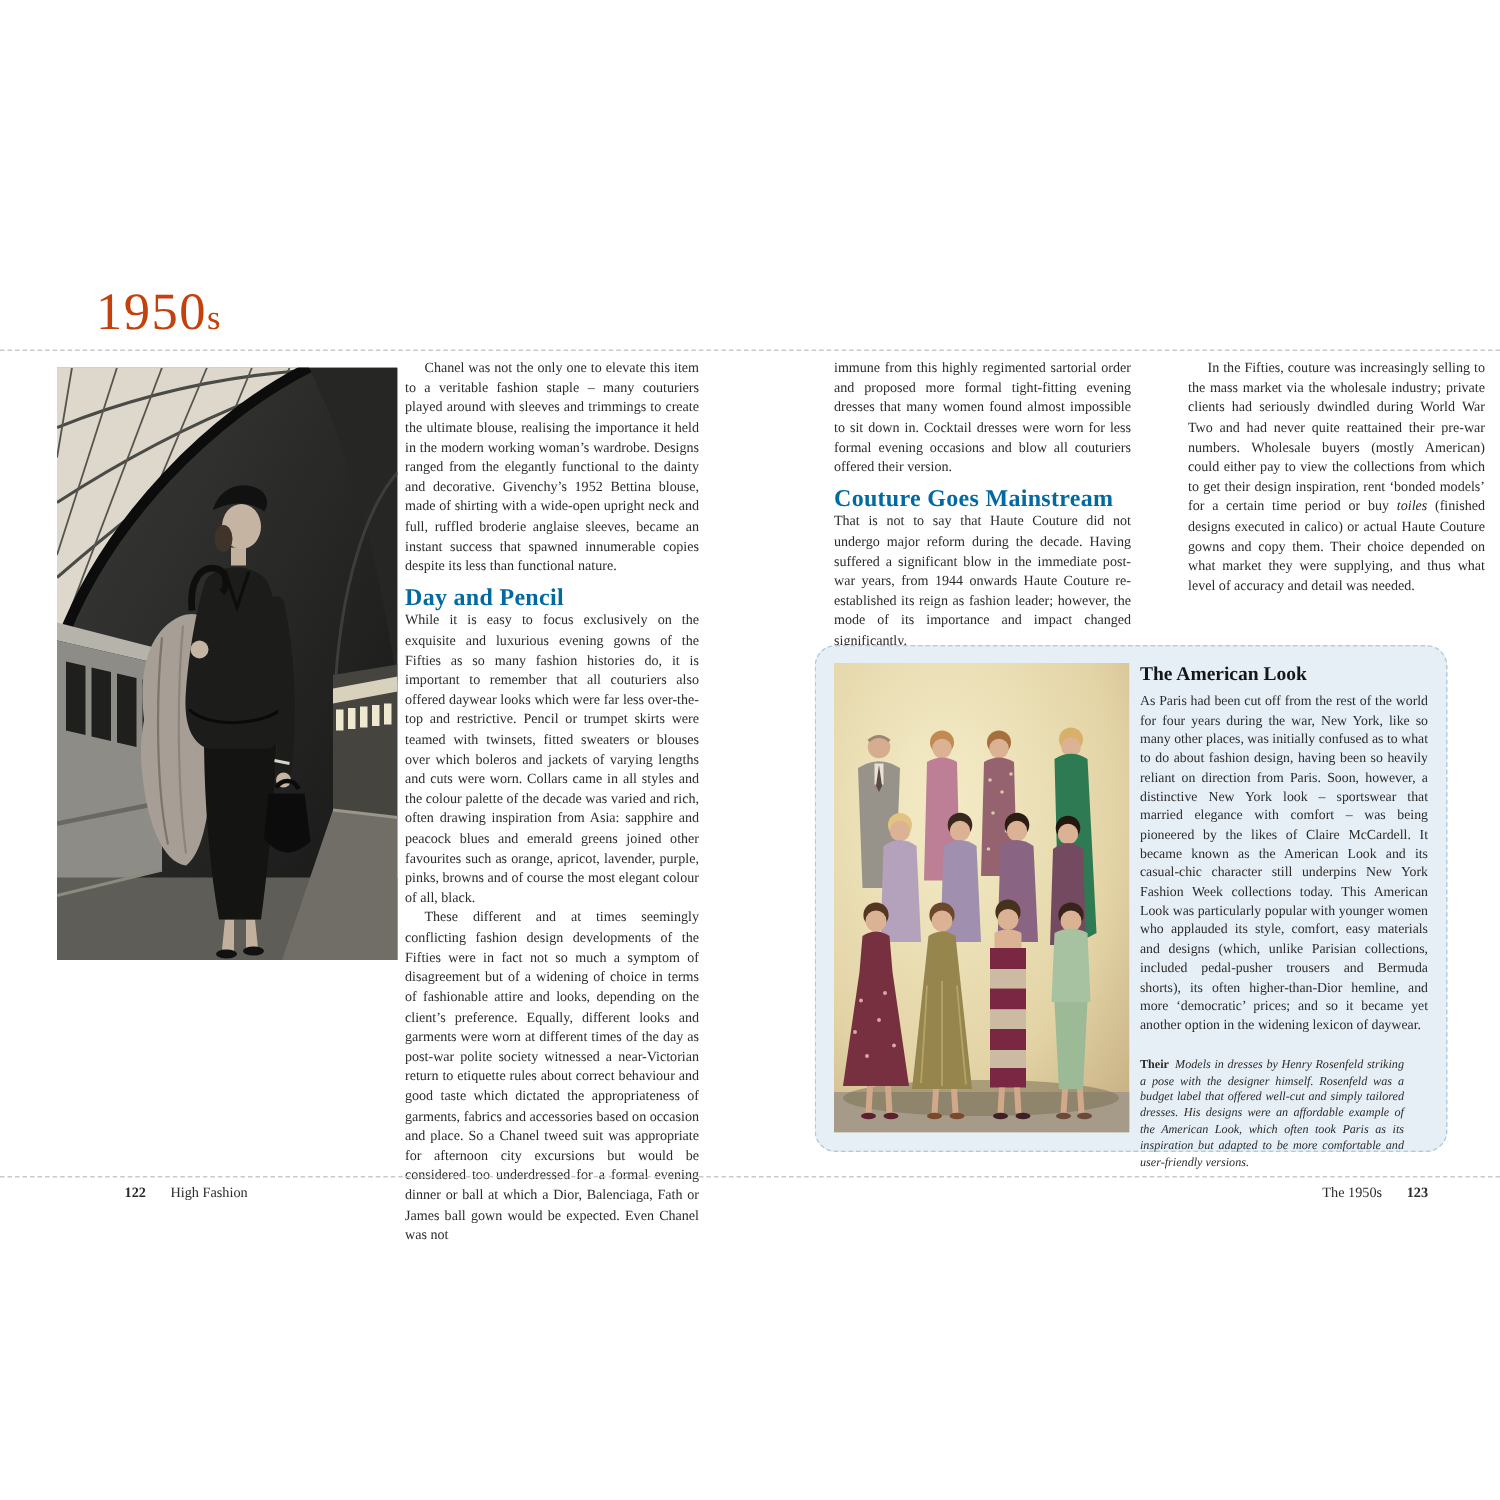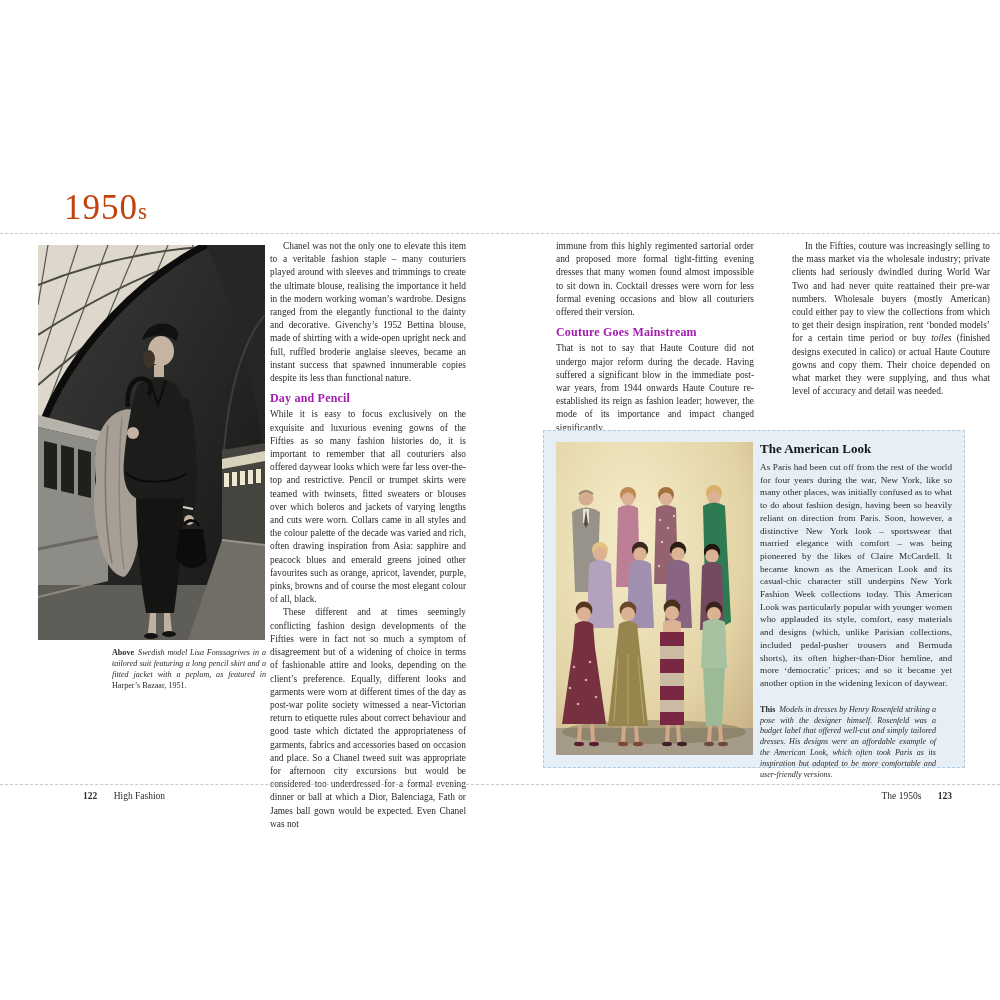--- a/index.html
+++ b/index.html
@@ -7,27 +7,27 @@
           font-family:"Liberation Serif","DejaVu Serif",serif;color:#2b2b2b;overflow:hidden;}
   .abs{position:absolute;}
   .rule{border-top:1px dashed #c9c9c9;height:0;}
   
   .decade{font-size:35px;color:#c2410c;letter-spacing:1px;line-height:1;}
   .decade .suffix{font-size:23px;}
   
   .bodycol{font-size:9.4px;line-height:13.2px;text-align:justify;}
   .bodycol p{margin:0;}
   .firstline{text-indent:13px;}
-  .sechead{font-weight:bold;font-size:12px;margin:7px 0 3px 0;color:#a21caf;letter-spacing:.2px;}
+  .sechead{font-weight:bold;font-size:16px;margin:7px 0 3px 0;color:#0369a1;letter-spacing:.2px;}
   
   .caption{font-size:8.1px;line-height:10.9px;font-style:italic;color:#2b2b2b;text-align:justify;}
   .caption b{font-style:normal;font-weight:bold;}
   .caption .roman{font-style:normal;}
   
-  .sidebar{background:#e7eff6;border:1px dashed #aecbe2;border-radius:1px;}
+  .sidebar{background:#e7eff6;border:1px dashed #aecbe2;border-radius:14px;}
   .sidebar-head{font-weight:bold;font-size:13px;color:#161616;margin:0 0 4px 0;}
   .sidebar-body{font-size:9.2px;line-height:12.7px;text-align:justify;}
   
   .footer{font-size:9.5px;color:#2b2b2b;margin-left:20px;}
   .footer .pagenum{font-weight:bold;}
   .photo-frame svg{display:block;}
 </style>
 </head>
 <body>
 
@@ -109,23 +109,20 @@
         <circle cx="151" cy="275" r="5" fill="#c6b4a3"></circle>
         <path d="M146,280 C150,274 158,274 161,281" stroke="#0b0b0b" stroke-width="3" fill="none"></path>
         <path d="M141,284 L165,284 L169,316 C158,326 148,326 138,314 Z" fill="#0c0c0c"></path>
         <path d="M100,165 C98,172 96,180 95,188" stroke="#1c1c1a" stroke-width="10" stroke-linecap="round" fill="none"></path>
         <path d="M90,162 C88,142 96,132 106,134 C114,136 114,146 110,150" stroke="#0e0e0d" stroke-width="4.5" fill="none"></path>
         <circle cx="95" cy="188" r="6" fill="#c6b4a3"></circle>
       </g>
     </svg>
   </div>
 
-  <div class="abs caption" style="left:112px;top:648px;width:154px;">
-    <b>Above</b> <span>Swedish model Lisa Fonssagrives in a tailored suit featuring a long pencil skirt and a fitted jacket with a peplum, as featured in</span> <span class="roman">Harper’s Bazaar, 1951.</span>
-  </div>
 
   <div class="abs bodycol" style="left:270px;top:240px;width:196px;">
     <p class="firstline">Chanel was not the only one to elevate this item to a veritable fashion staple – many couturiers played around with sleeves and trimmings to create the ultimate blouse, realising the importance it held in the modern working woman’s wardrobe. Designs ranged from the elegantly functional to the dainty and decorative. Givenchy’s 1952 Bettina blouse, made of shirting with a wide-open upright neck and full, ruffled broderie anglaise sleeves, became an instant success that spawned innumerable copies despite its less than functional nature.</p>
     <div class="sechead">Day and Pencil</div>
     <p>While it is easy to focus exclusively on the exquisite and luxurious evening gowns of the Fifties as so many fashion histories do, it is important to remember that all couturiers also offered daywear looks which were far less over-the-top and restrictive. Pencil or trumpet skirts were teamed with twinsets, fitted sweaters or blouses over which boleros and jackets of varying lengths and cuts were worn. Collars came in all styles and the colour palette of the decade was varied and rich, often drawing inspiration from Asia: sapphire and peacock blues and emerald greens joined other favourites such as orange, apricot, lavender, purple, pinks, browns and of course the most elegant colour of all, black.</p>
     <p class="firstline">These different and at times seemingly conflicting fashion design developments of the Fifties were in fact not so much a symptom of disagreement but of a widening of choice in terms of fashionable attire and looks, depending on the client’s preference. Equally, different looks and garments were worn at different times of the day as post-war polite society witnessed a near-Victorian return to etiquette rules about correct behaviour and good taste which dictated the appropriateness of garments, fabrics and accessories based on occasion and place. So a Chanel tweed suit was appropriate for afternoon city excursions but would be considered too underdressed for a formal evening dinner or ball at which a Dior, Balenciaga, Fath or James ball gown would be expected. Even Chanel was not</p>
   </div>
 
   <div class="abs bodycol" style="left:556px;top:240px;width:198px;">
     <p>immune from this highly regimented sartorial order and proposed more formal tight-fitting evening dresses that many women found almost impossible to sit down in. Cocktail dresses were worn for less formal evening occasions and blow all couturiers offered their version.</p>
@@ -237,21 +234,21 @@
           <ellipse cx="153" cy="302" rx="5" ry="2.2" fill="#6a4a3a"></ellipse>
             <ellipse cx="167" cy="302" rx="5" ry="2.2" fill="#6a4a3a"></ellipse>
         </g>
       </svg>
     </div>
 
     <div class="abs" style="left:216px;top:10px;width:192px;">
       <div class="sidebar-head">The American Look</div>
       <div class="sidebar-body">As Paris had been cut off from the rest of the world for four years during the war, New York, like so many other places, was initially confused as to what to do about fashion design, having been so heavily reliant on direction from Paris. Soon, however, a distinctive New York look – sportswear that married elegance with comfort – was being pioneered by the likes of Claire McCardell. It became known as the American Look and its casual-chic character still underpins New York Fashion Week collections today. This American Look was particularly popular with younger women who applauded its style, comfort, easy materials and designs (which, unlike Parisian collections, included pedal-pusher trousers and Bermuda shorts), its often higher-than-Dior hemline, and more ‘democratic’ prices; and so it became yet another option in the widening lexicon of daywear.</div>
       <div class="caption" style="margin-top:15px;width:176px;">
-        <b>This</b> <span>Models in dresses by Henry Rosenfeld striking a pose with the designer himself. Rosenfeld was a budget label that offered well-cut and simply tailored dresses. His designs were an affordable example of the American Look, which often took Paris as its inspiration but adapted to be more comfortable and user-friendly versions.</span>
+        <b>Their</b> <span>Models in dresses by Henry Rosenfeld striking a pose with the designer himself. Rosenfeld was a budget label that offered well-cut and simply tailored dresses. His designs were an affordable example of the American Look, which often took Paris as its inspiration but adapted to be more comfortable and user-friendly versions.</span>
       </div>
     </div>
   </div>
 
   <div class="abs rule" style="left:0;top:784px;width:1000px;"></div>
 
   <div class="abs footer" style="left:63px;top:791px;">
     <span class="pagenum">122</span>
     <span style="margin-left:14px;">High Fashion</span>
   </div>

